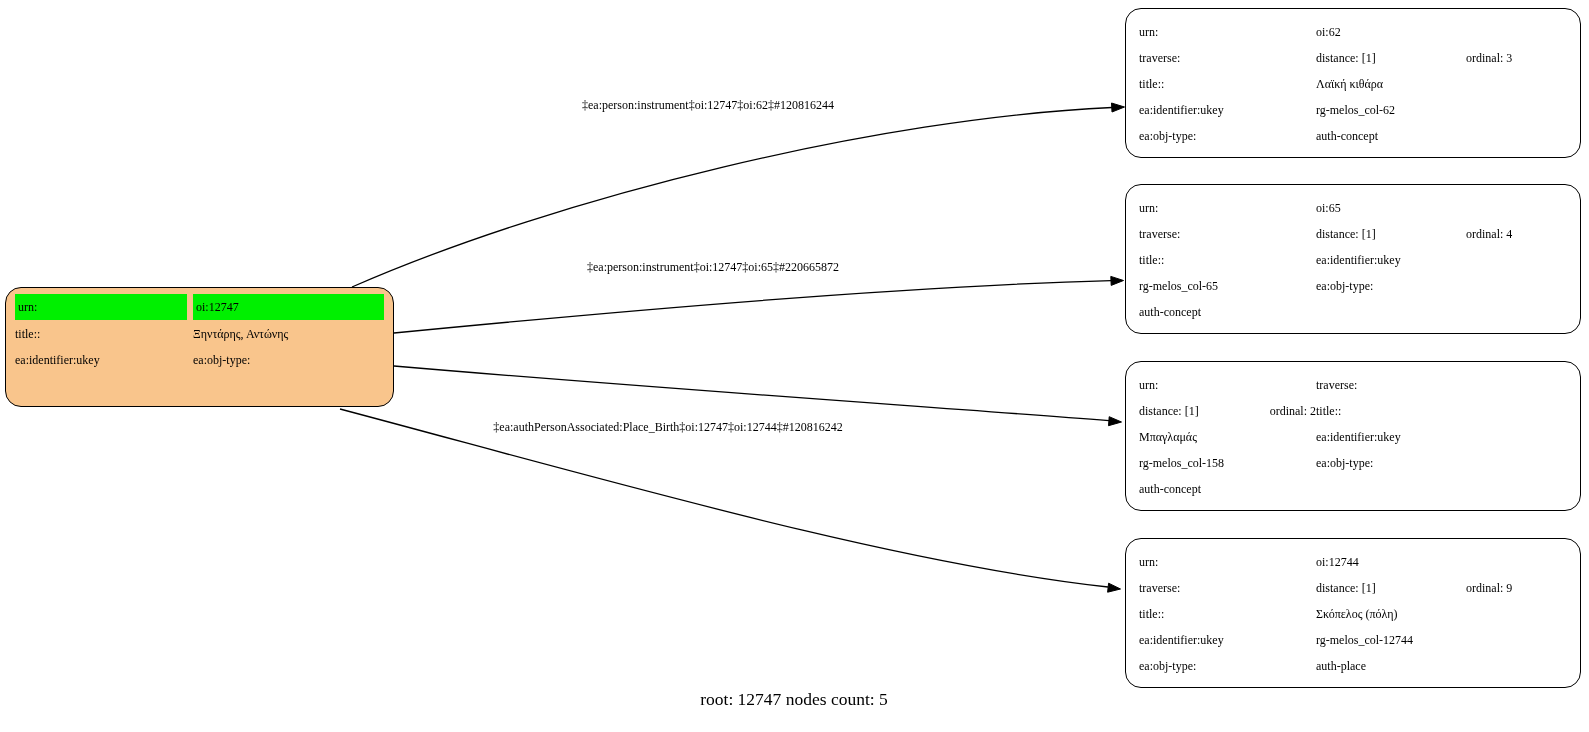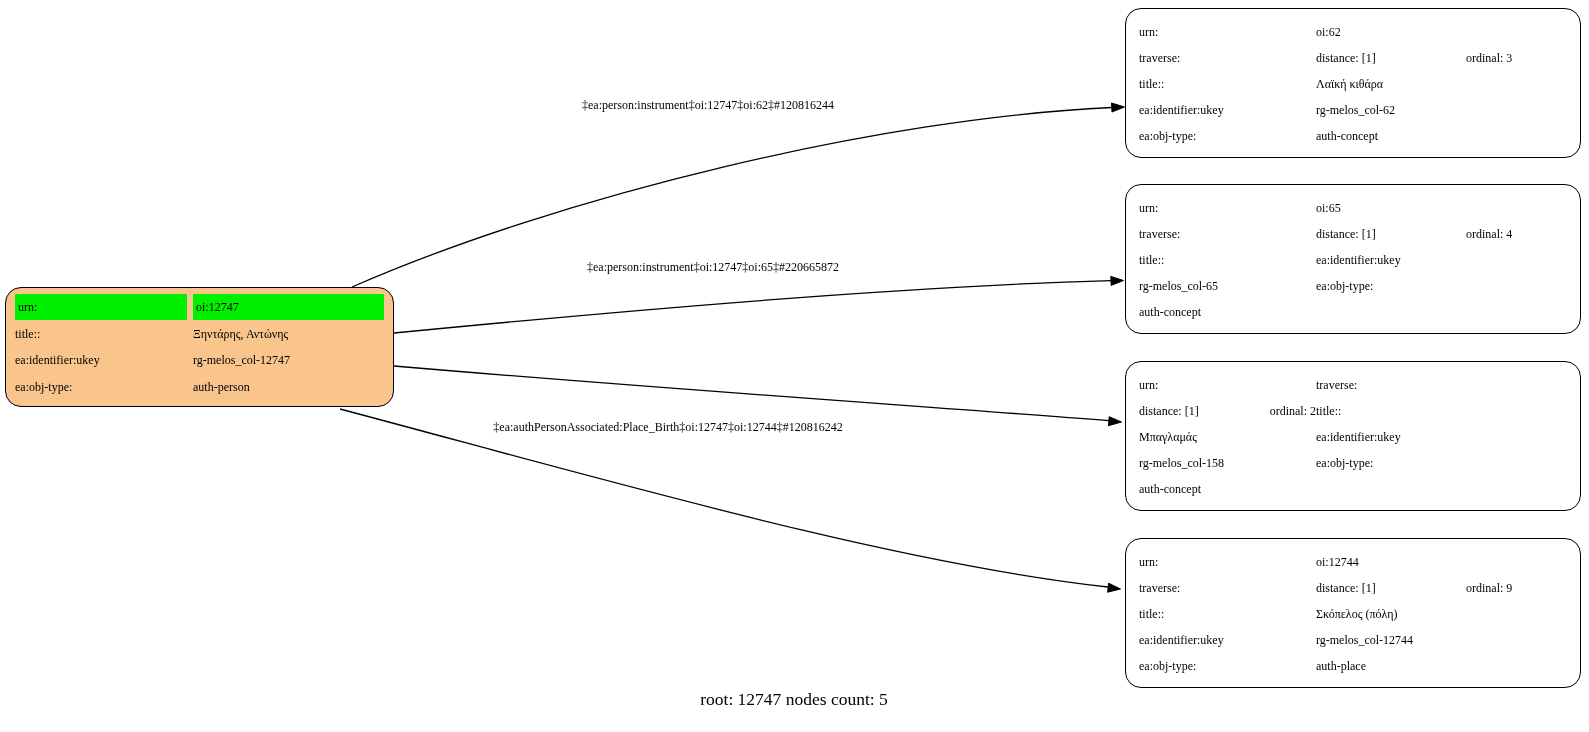--- a/index.html
+++ b/index.html
@@ -104,23 +104,21 @@
     <path class="line" d="M340,409 C600,478 890,563 1108,587"></path>
     <polygon class="head" points="1120.5,589 1108.6,583.2 1107.6,592.2"></polygon>
   </svg>
 
   <div class="graph-node root-node">
     <div class="cell hl">urn:</div>
     <div class="cell hl">oi:12747</div>
     <div class="cell">title::</div>
     <div class="cell">Ξηντάρης, Αντώνης</div>
     <div class="cell">ea:identifier:ukey</div>
-    <div class="cell">rg-melos_col-12747</div>
     <div class="cell">ea:obj-type:</div>
-    <div class="cell">auth-person</div>
   </div>
 
   <div class="edge-label" style="left:708px; top:94px;">‡ea:person:instrument‡oi:12747‡oi:62‡#120816244</div>
   <div class="edge-label" style="left:713px; top:256px;">‡ea:person:instrument‡oi:12747‡oi:65‡#220665872</div>
   <div class="edge-label" style="left:668px; top:416px;">‡ea:authPersonAssociated:Place_Birth‡oi:12747‡oi:12744‡#120816242</div>
 
   <div class="graph-node leaf-node" style="top:8px;">
     <div class="cell">urn:</div>
     <div class="cell">oi:62</div>
     <div class="cell">traverse:</div>

